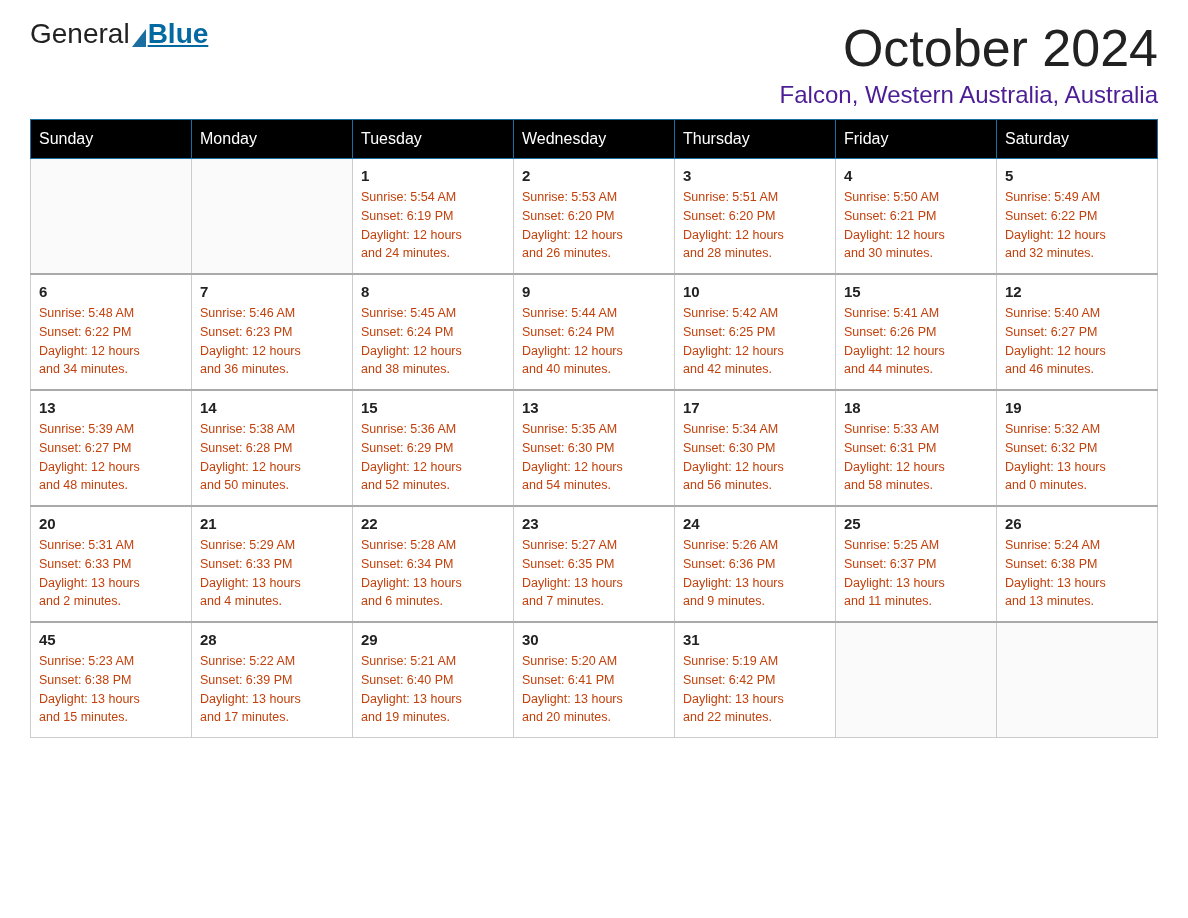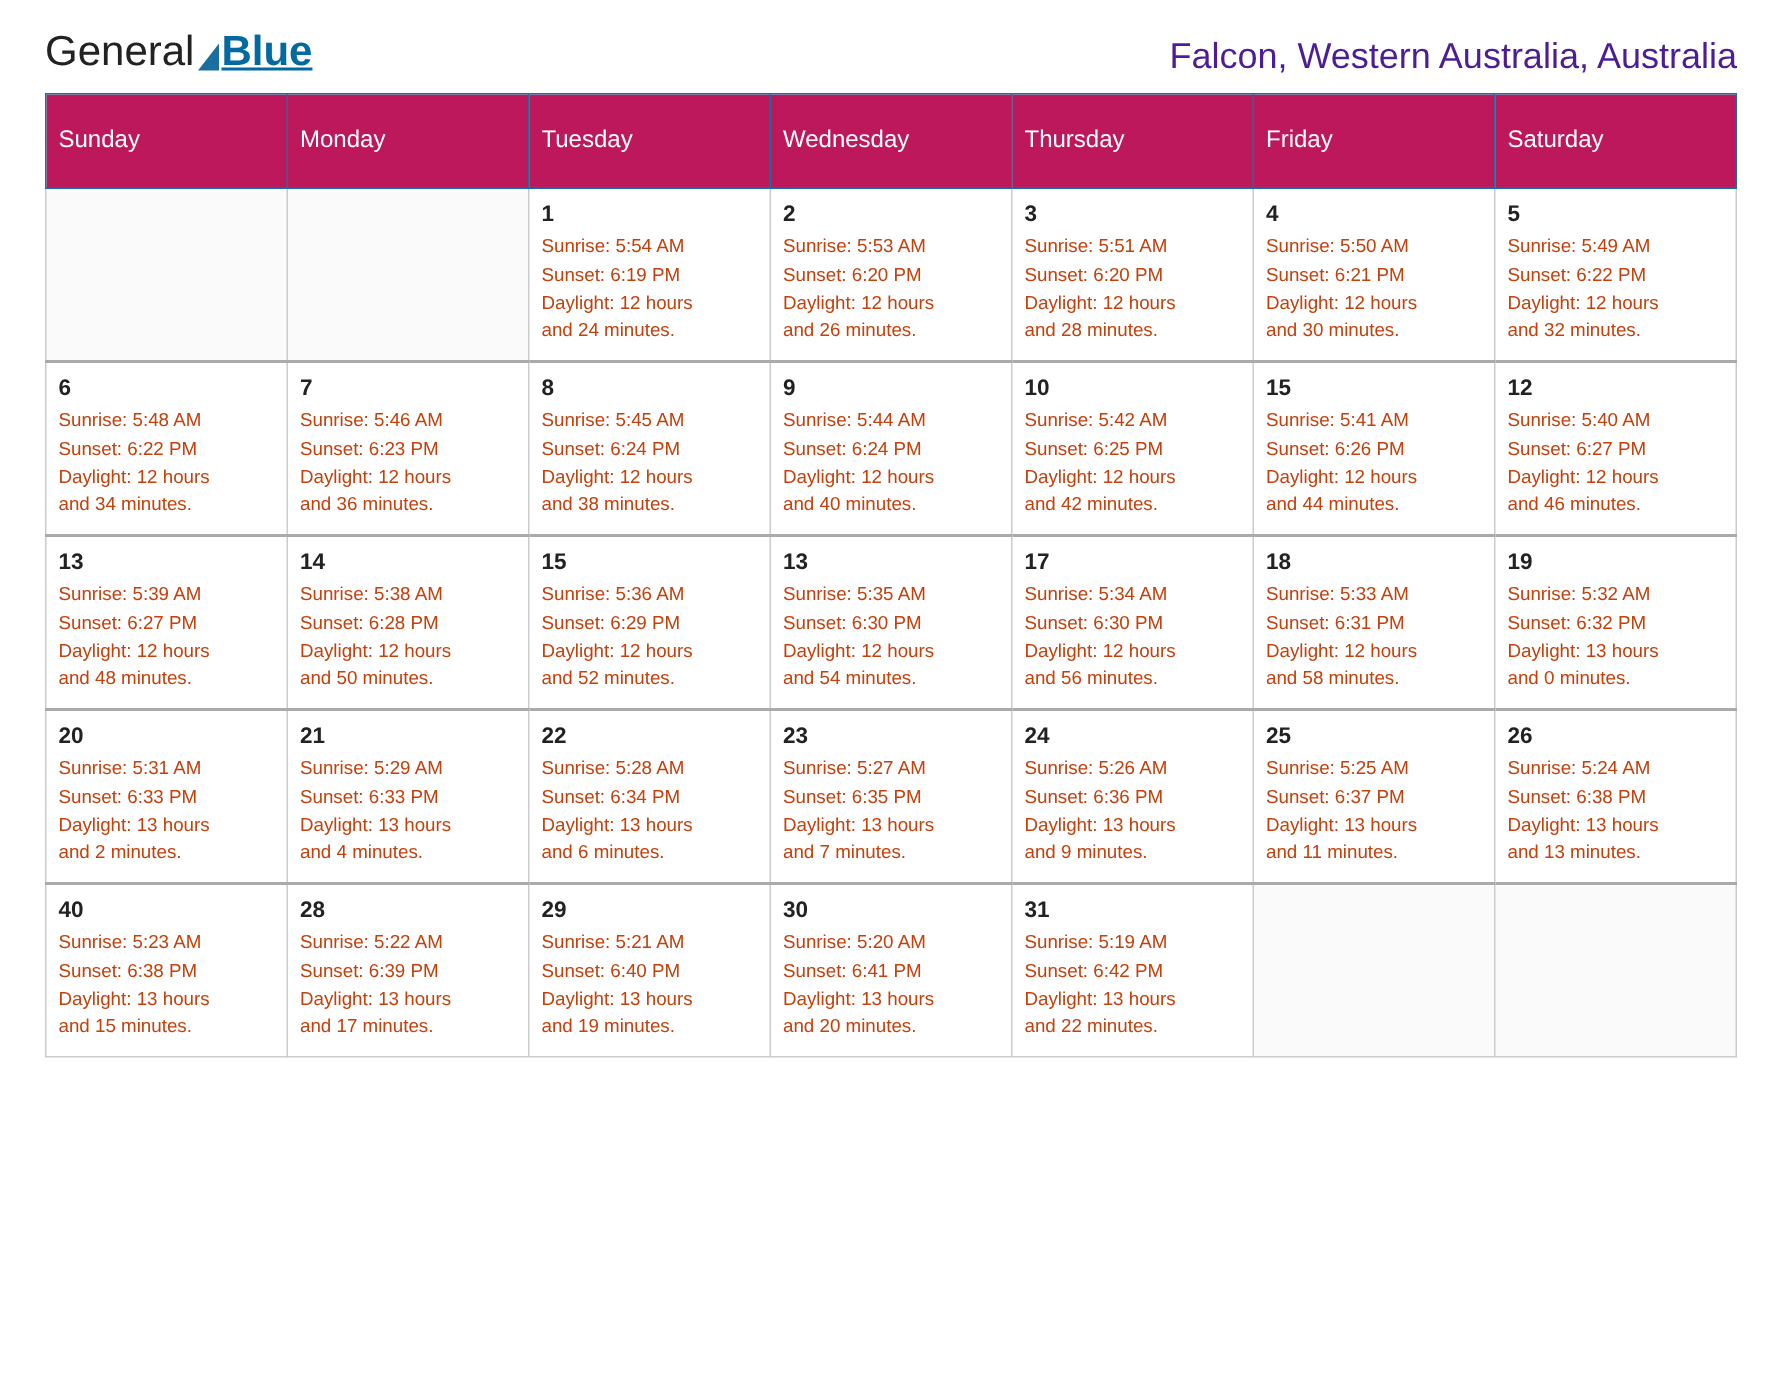--- a/index.html
+++ b/index.html
@@ -60,23 +60,23 @@
       font-size: 24px;
       color: #4c1d95;
       margin-top: 4px;
     }
     .calendar {
       width: 100%;
       border-collapse: collapse;
       margin-top: 10px;
     }
     .calendar th {
-      background-color: #be185d;
+      background-color: #000000;
       color: #fff;
-      padding: 22px 8px;
+      padding: 10px 8px;
       font-size: 16px;
       font-weight: normal;
       text-align: left;
       border: 1px solid #1a6fa0;
     }
     .calendar td {
       vertical-align: top;
       padding: 8px 8px 10px 8px;
       border: 1px solid #ccc;
       width: 14.28%;
@@ -111,20 +111,21 @@
 
 <div class="header-row">
   <div class="logo-area">
     <div class="logo-text">
       <span class="logo-general">General</span>
       <span class="logo-triangle"></span>
       <span class="logo-blue">Blue</span>
     </div>
   </div>
   <div class="title-area">
+    <div class="page-title">October 2024</div>
     <div class="subtitle">Falcon, Western Australia, Australia</div>
   </div>
 </div>
 
 <table class="calendar">
   <thead>
     <tr>
     <th>Sunday</th>
         <th>Monday</th>
         <th>Tuesday</th>
@@ -244,21 +245,21 @@
           <span class="day-number">25</span>
           <div class="day-info">Sunrise: 5:25 AM<br>Sunset: 6:37 PM<br>Daylight: 13 hours<br>and 11 minutes.</div>
         </td>
         <td>
           <span class="day-number">26</span>
           <div class="day-info">Sunrise: 5:24 AM<br>Sunset: 6:38 PM<br>Daylight: 13 hours<br>and 13 minutes.</div>
         </td>
       </tr>
       <tr class="week-row">
         <td>
-          <span class="day-number">40</span>
+          <span class="day-number">45</span>
           <div class="day-info">Sunrise: 5:23 AM<br>Sunset: 6:38 PM<br>Daylight: 13 hours<br>and 15 minutes.</div>
         </td>
         <td>
           <span class="day-number">28</span>
           <div class="day-info">Sunrise: 5:22 AM<br>Sunset: 6:39 PM<br>Daylight: 13 hours<br>and 17 minutes.</div>
         </td>
         <td>
           <span class="day-number">29</span>
           <div class="day-info">Sunrise: 5:21 AM<br>Sunset: 6:40 PM<br>Daylight: 13 hours<br>and 19 minutes.</div>
         </td>

